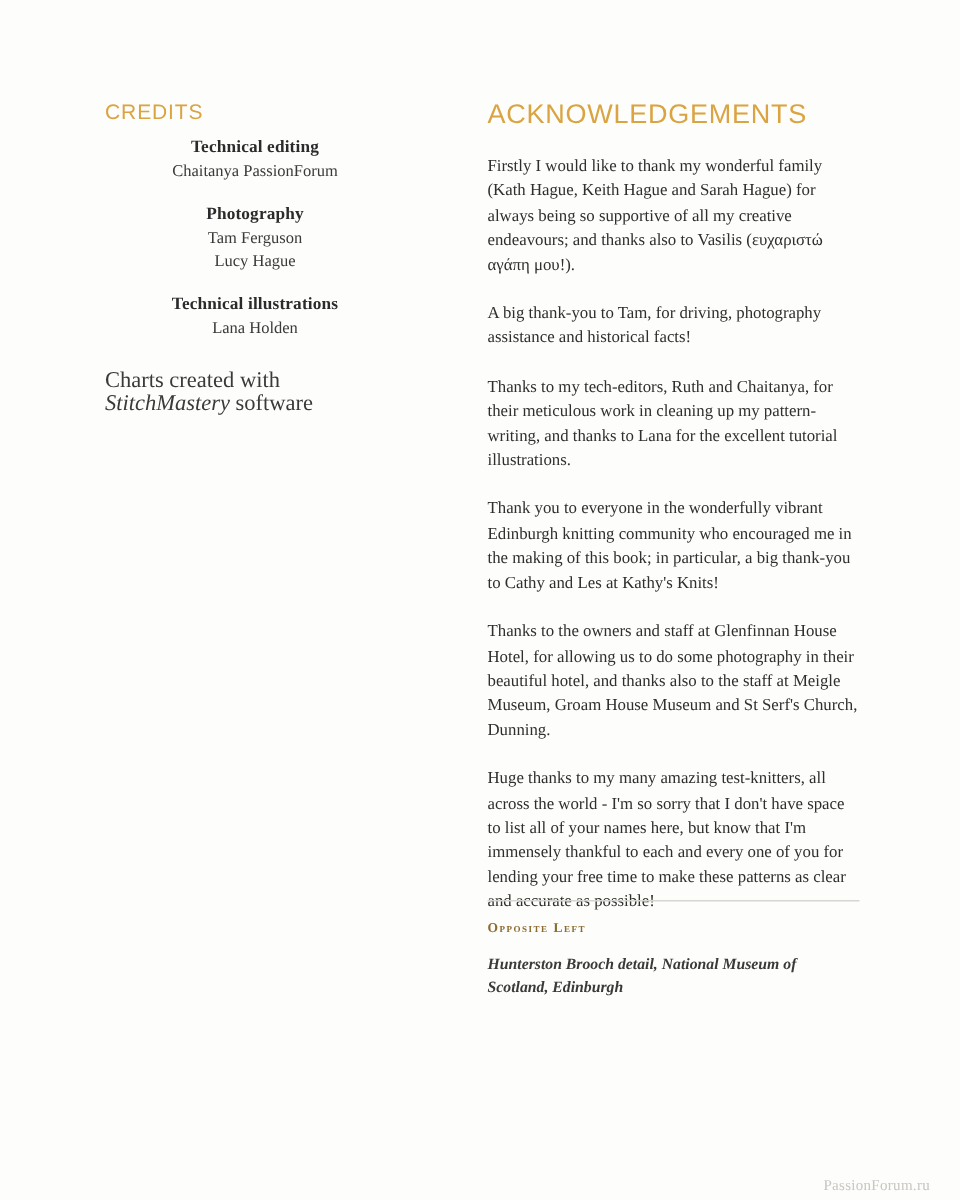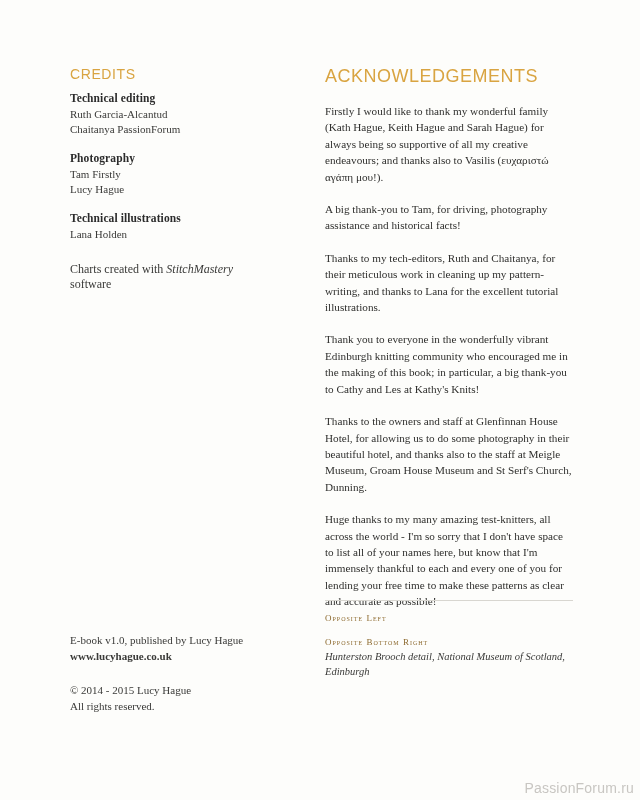--- a/index.html
+++ b/index.html
@@ -51,23 +51,24 @@
     letter-spacing: 0.1px;
   }
   .entry {
     font-size: 11px;
     line-height: 15px;
     margin: 0;
     color: #3a3a38;
   }
   .group {
     margin-bottom: 15px;
+    text-align: center;
   }
   .charts-note {
-    font-size: 12px;
+    font-size: 15px;
     line-height: 15px;
     margin-top: 20px;
     color: #3a3a38;
   }
   .charts-note em {
     font-style: italic;
   }
   .ack-para {
     font-size: 11.2px;
     line-height: 16.4px;
@@ -97,63 +98,63 @@
     left: 325px;
     top: 600px;
     width: 248px;
   }
   .cap-divider {
     border-top: 1px solid #d8d6d0;
     margin-bottom: 12px;
   }
   .cap-block {
     margin-bottom: 14px;
+    font-weight: bold;
   }
   .cap-label {
     font-size: 9px;
     letter-spacing: 1px;
     color: #8d6a2f;
     margin: 0 0 3px 0;
     font-variant: small-caps;
     text-transform: capitalize;
   }
   .cap-text {
     font-size: 10.5px;
     line-height: 14.5px;
     font-style: italic;
     color: #3a3a38;
     margin: 0;
   }
   .watermark {
     position: absolute;
-    right: 6px;
+    right: 20px;
     bottom: 4px;
-    font-family: Liberation Sans, sans-serif;
-    font-size: 14px;
+    font-family: Liberation Serif, serif;
+    font-size: 10px;
     color: #c8c6c2;
     letter-spacing: 0.2px;
   }
 </style>
 </head>
 <body>
 
 <div class="page">
 
   <div class="col-left">
     <h2 class="section-title">CREDITS</h2>
 
     <div class="group">
       <p class="sub-head">Technical editing</p>
-      <p class="entry">Ruth Garcia-Alcantud</p>
       <p class="entry">Chaitanya PassionForum</p>
     </div>
 
     <div class="group">
       <p class="sub-head">Photography</p>
-      <p class="entry">Tam Firstly</p>
+      <p class="entry">Tam Ferguson</p>
       <p class="entry">Lucy Hague</p>
     </div>
 
     <div class="group">
       <p class="sub-head">Technical illustrations</p>
       <p class="entry">Lana Holden</p>
     </div>
 
     <p class="charts-note"><span>Charts created with </span><em>StitchMastery</em><span> software</span></p>
   </div>
@@ -161,33 +162,26 @@
   <div class="col-right">
     <h2 class="section-title ack">ACKNOWLEDGEMENTS</h2>
     <p class="ack-para">Firstly I would like to thank my wonderful family (Kath Hague, Keith Hague and Sarah Hague) for always being so supportive of all my creative endeavours; and thanks also to Vasilis (ευχαριστώ αγάπη μου!).</p>
     <p class="ack-para">A big thank-you to Tam, for driving, photography assistance and historical facts!</p>
     <p class="ack-para">Thanks to my tech-editors, Ruth and Chaitanya, for their meticulous work in cleaning up my pattern-writing, and thanks to Lana for the excellent tutorial illustrations.</p>
     <p class="ack-para">Thank you to everyone in the wonderfully vibrant Edinburgh knitting community who encouraged me in the making of this book; in particular, a big thank-you to Cathy and Les at Kathy's Knits!</p>
     <p class="ack-para">Thanks to the owners and staff at Glenfinnan House Hotel, for allowing us to do some photography in their beautiful hotel, and thanks also to the staff at Meigle Museum, Groam House Museum and St Serf's Church, Dunning.</p>
     <p class="ack-para">Huge thanks to my many amazing test-knitters, all across the world - I'm so sorry that I don't have space to list all of your names here, but know that I'm immensely thankful to each and every one of you for lending your free time to make these patterns as clear and accurate as possible!</p>
   </div>
 
-  <div class="footer-left">
-    <span>E-book v1.0, published by Lucy Hague</span>
-    <span class="bold">www.lucyhague.co.uk</span>
-    <span class="copy">© 2014 - 2015 Lucy Hague</span>
-    <span>All rights reserved.</span>
-  </div>
 
   <div class="captions">
     <div class="cap-divider"></div>
     <div class="cap-block">
       <p class="cap-label">Opposite Left</p>
     </div>
     <div class="cap-block">
-      <p class="cap-label">Opposite Bottom Right</p>
       <p class="cap-text">Hunterston Brooch detail, National Museum of Scotland, Edinburgh</p>
     </div>
   </div>
 
   <div class="watermark">PassionForum.ru</div>
 
 </div>
 
 </body></html>

